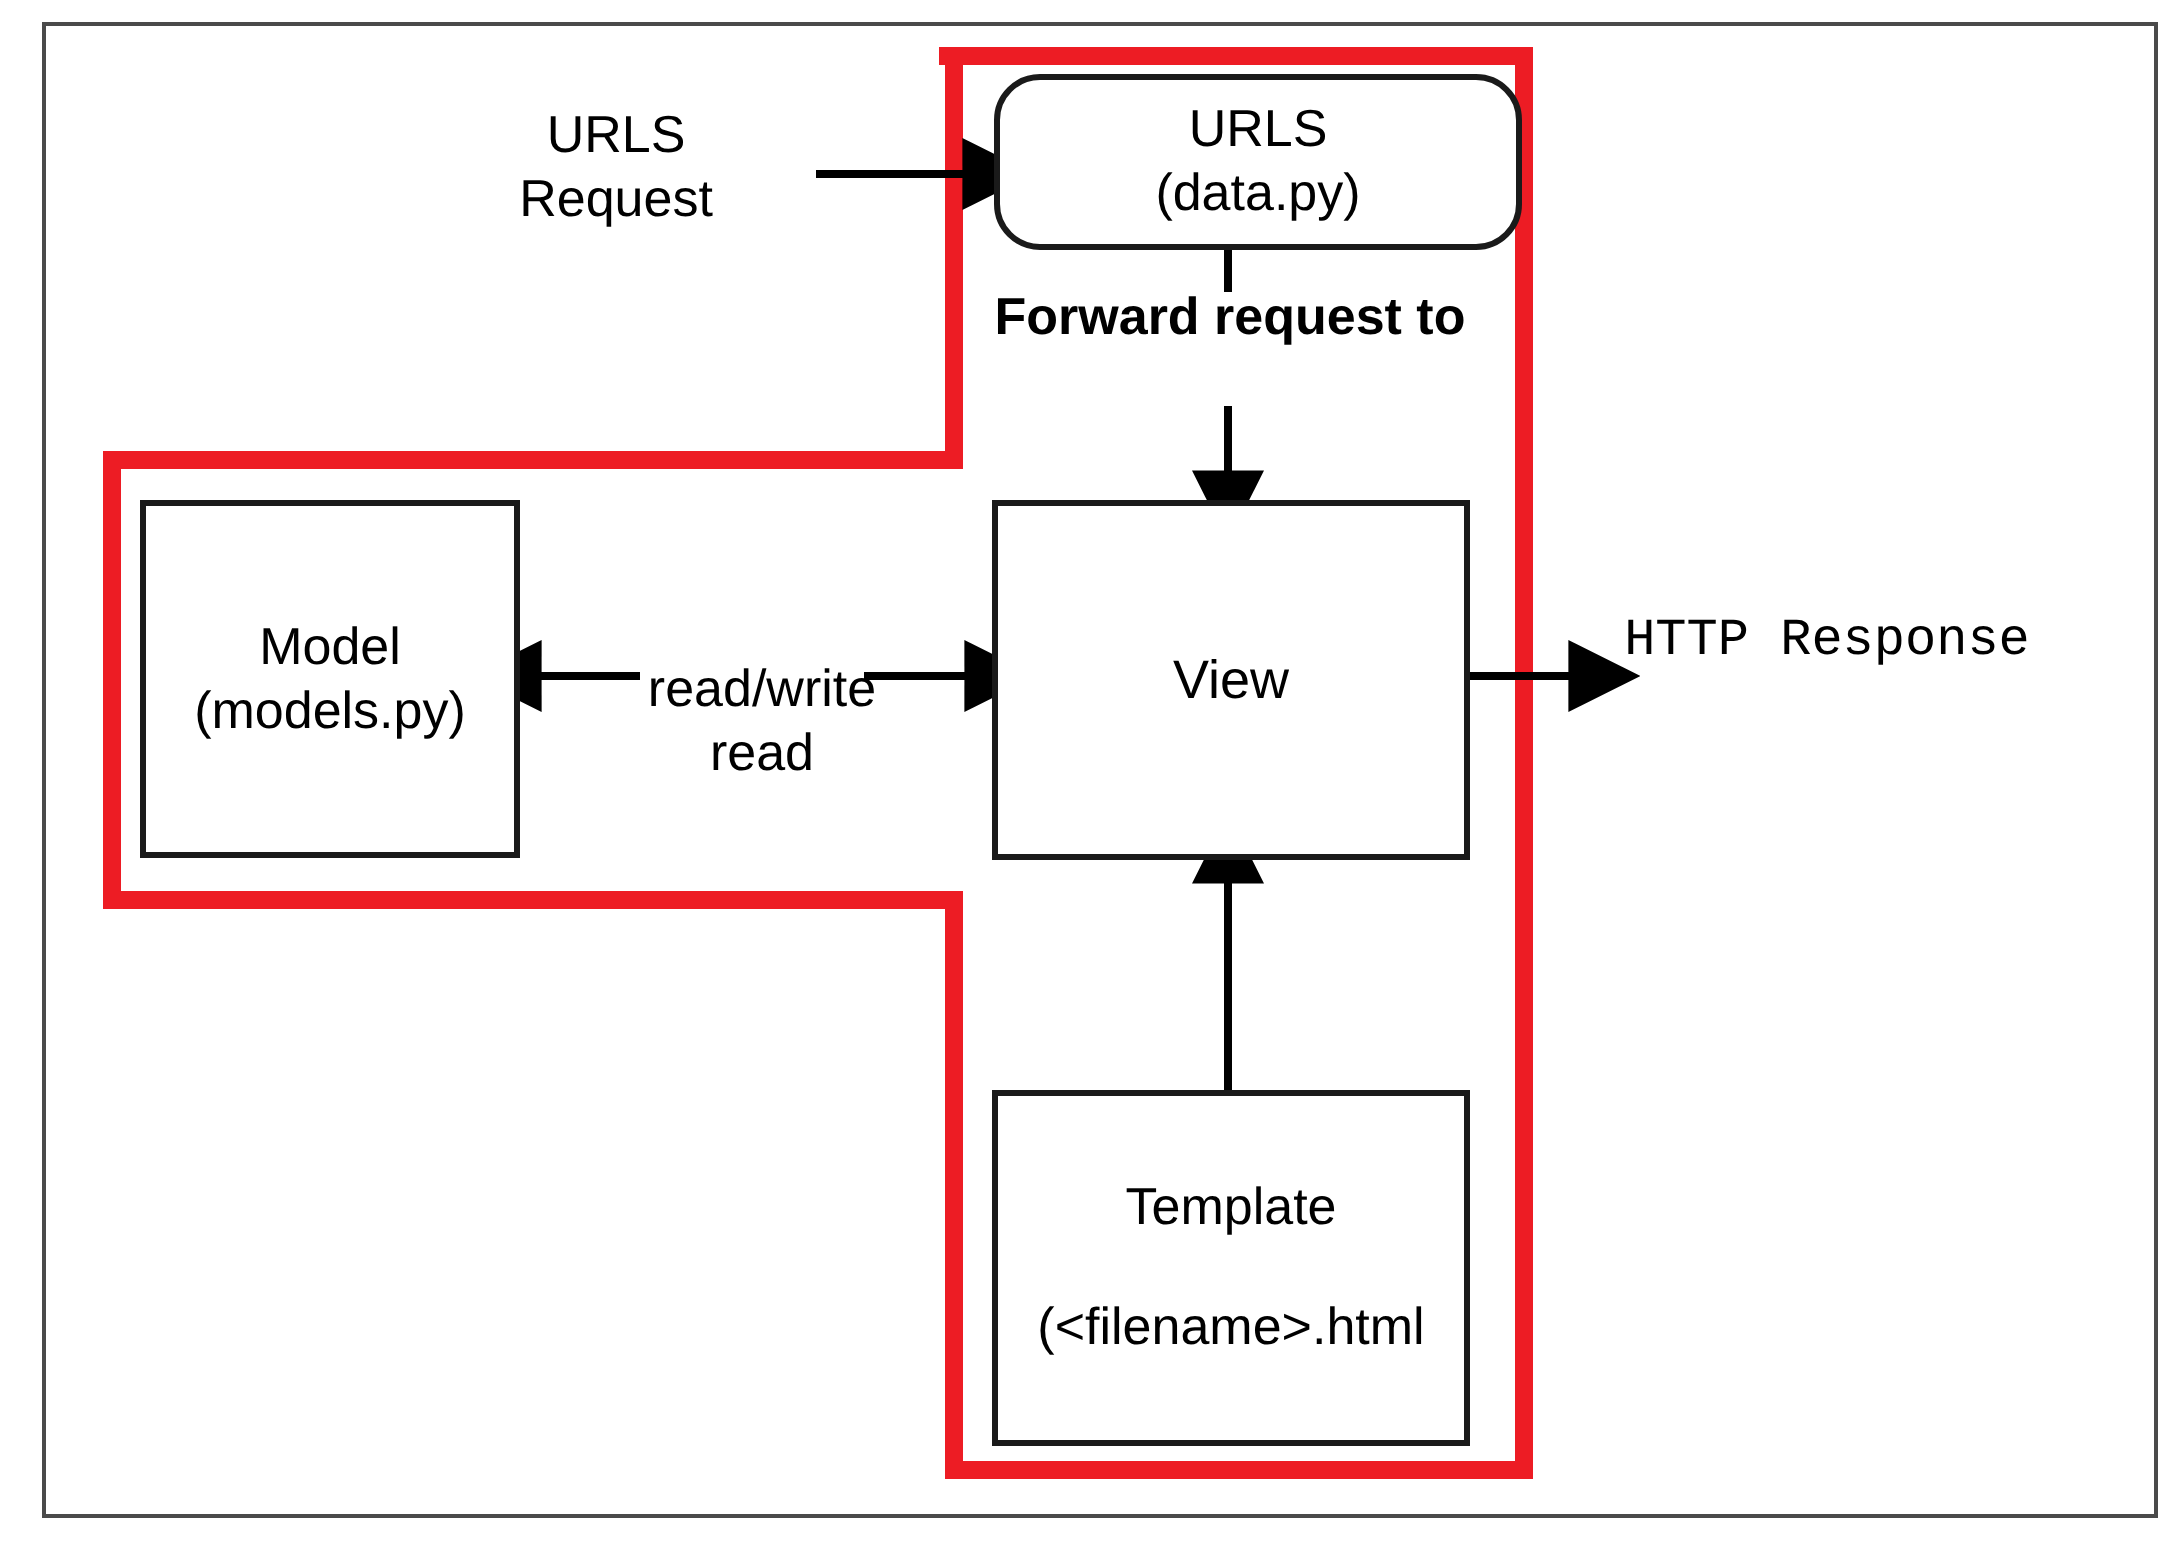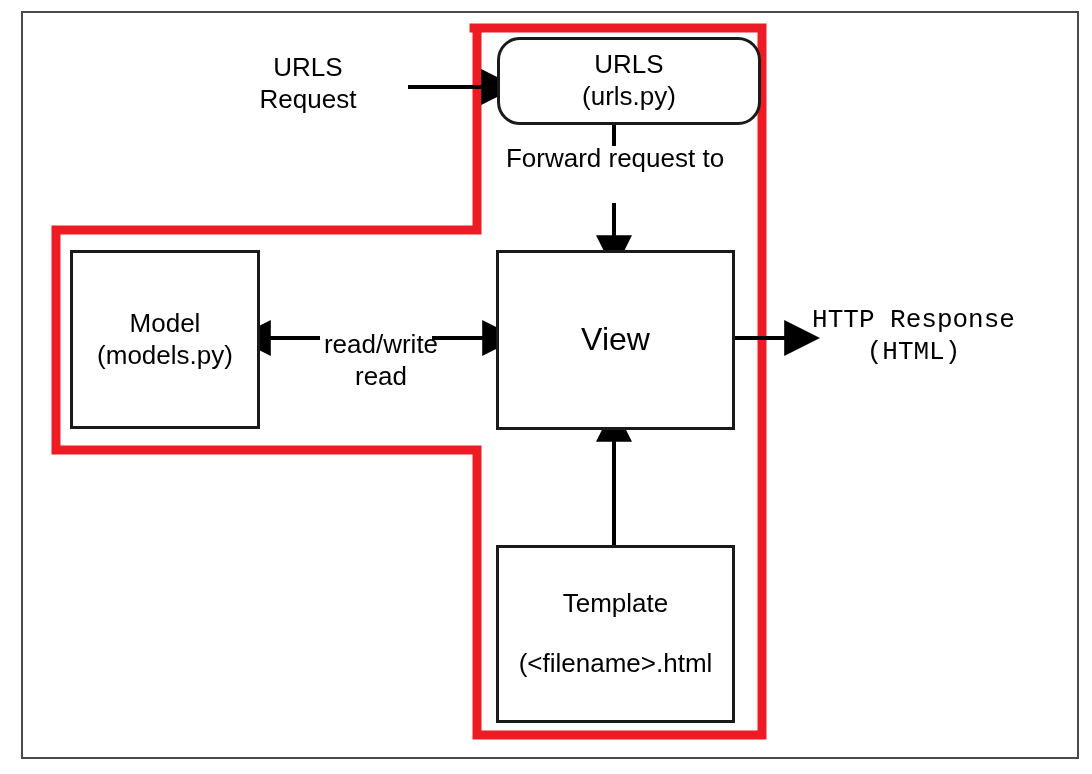--- a/index.html
+++ b/index.html
@@ -69,21 +69,21 @@
     width: 264px;
     height: 88px;
     font-size: 26px;
     border-radius: 23px;
   }
   #box-view {
     left: 496px;
     top: 250px;
     width: 239px;
     height: 180px;
-    font-size: 32px;
+    font-size: 27px;
     gap: 20px;
   }
   #box-model {
     left: 70px;
     top: 250px;
     width: 190px;
     height: 179px;
     font-size: 26px;
     text-align: right;
   }
@@ -114,20 +114,21 @@
   #label-http-response {
     left: 806px;
     top: 305px;
     width: 215px;
     font-family: Liberation Mono, monospace;
   }
   #label-forward {
     left: 487px;
     top: 143px;
     width: 256px;
+    font-weight: bold;
   }
   #label-readwrite {
     left: 306px;
     top: 305px;
     width: 150px;
     margin-top: 24px;
   }
 </style>
 </head>
 <body>
@@ -171,21 +172,21 @@
       <line x1="614" y1="545" x2="614" y2="437" stroke="#000000" stroke-width="4" marker-end="url(#arrowhead-r)"></line>
     </g>
 
     <g>
       <line x1="735" y1="338" x2="789" y2="338" stroke="#000000" stroke-width="4" marker-end="url(#arrowhead-r)"></line>
     </g>
   </svg>
 
   <div class="node-box" id="box-urls">
     <span class="line">URLS</span>
-    <span class="line">(urls.py)</span>
+    <span class="line">(data.py)</span>
   </div>
 
   <div class="node-box" id="box-view">
     <span class="line">View</span>
   </div>
 
   <div class="node-box" id="box-model">
     <span class="line">Model</span>
     <span class="line">(models.py)</span>
   </div>
@@ -195,21 +196,20 @@
     <span class="line">(&lt;filename&gt;.html</span>
   </div>
 
   <div class="free-label" id="label-http-request">
     <span class="line">URLS</span>
     <span class="line">Request</span>
   </div>
 
   <div class="free-label" id="label-http-response">
     <span class="line">HTTP Response</span>
-    <span class="line">(HTML)</span>
   </div>
 
   <div class="free-label" id="label-forward">
     <span class="line">Forward request to</span>
   </div>
 
   <div class="free-label" id="label-readwrite">
     <span class="line">read/write</span>
     <span class="line">read</span>
   </div>

